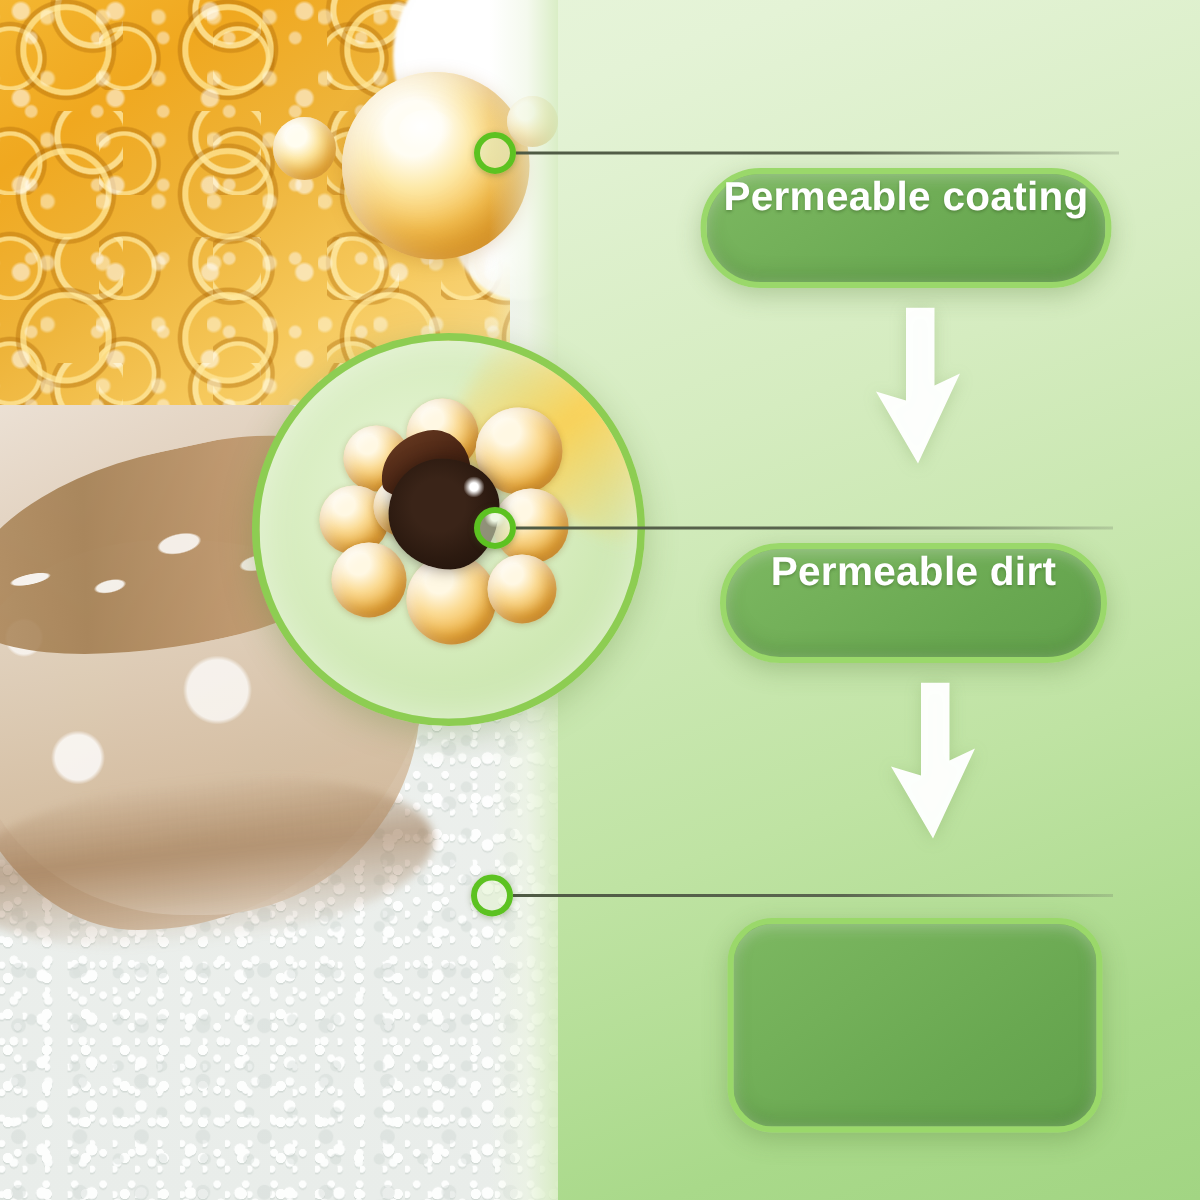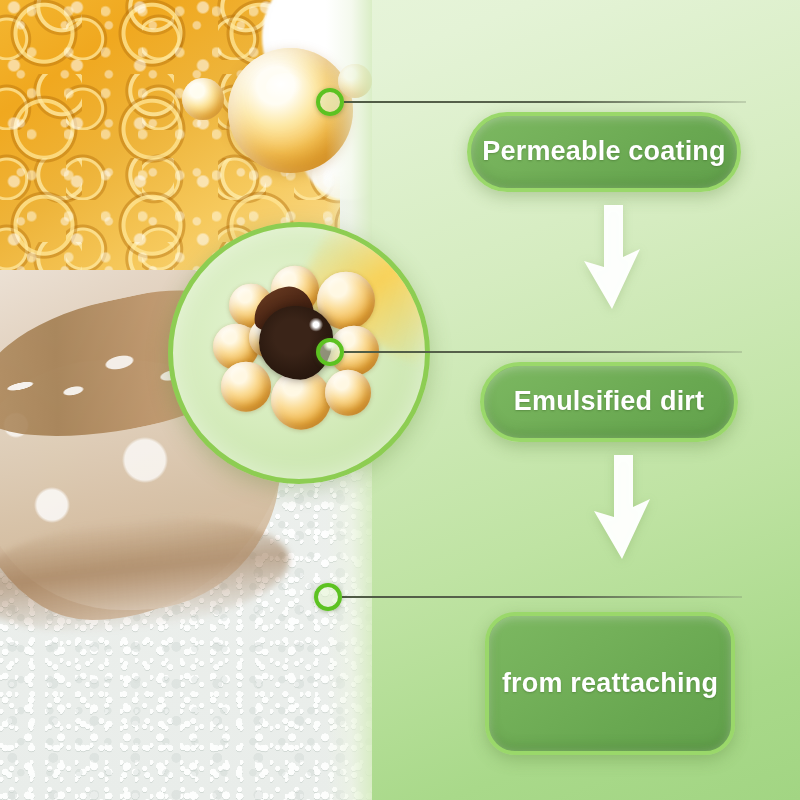--- a/index.html
+++ b/index.html
@@ -210,21 +210,21 @@
   .conn-dot{
     position:absolute; width:28px; height:28px; border-radius:50%;
     border:4px solid #5cc221;
     background:rgba(226,243,205,.55);
     box-shadow:0 1px 4px rgba(60,90,30,.35);
   }
 
   
   .pill{
     position:absolute;
-    display:flex; align-items:center; justify-content:center;
+    display:flex; align-items:flex-start; justify-content:center;
     text-align:center;
     color:#ffffff;
     font-weight:bold;
     letter-spacing:.2px;
     line-height:1.18;
     background:linear-gradient(145deg,#7cb861 0%, #73b059 34%, #69a851 66%, #61a04b 100%);
     border:4px solid #9ad86a;
     box-shadow:0 5px 16px rgba(80,120,50,.3), inset 0 2px 10px rgba(255,255,255,.32), inset 0 -5px 12px rgba(50,90,30,.25);
     text-shadow:0 1px 2px rgba(45,80,30,.35);
   }
@@ -294,28 +294,27 @@
 
   <div class="arrow" style="left:578px; top:205px;">
     <svg width="70" height="105" viewBox="0 0 70 105" aria-hidden="true">
       <path d="M26 0 L45 0 L45 52 L62 44 L34 104 L6 56 L26 62 Z" fill="#ffffff" opacity="0.97"></path>
     </svg>
   </div>
 
   <div class="conn-line" style="left:344px; top:351px; width:398px;"></div>
   <div class="conn-dot" style="left:316px; top:338px;"></div>
   <div class="pill round" style="left:480px; top:362px; width:258px; height:80px; font-size:27px;">
-    <span>Emulsified dirt</span>
+    <span>Permeable dirt</span>
   </div>
 
   <div class="arrow" style="left:588px; top:455px;">
     <svg width="70" height="105" viewBox="0 0 70 105" aria-hidden="true">
       <path d="M26 0 L45 0 L45 52 L62 44 L34 104 L6 56 L26 62 Z" fill="#ffffff" opacity="0.97"></path>
     </svg>
   </div>
 
   <div class="conn-line" style="left:342px; top:596px; width:400px;"></div>
   <div class="conn-dot" style="left:314px; top:583px;"></div>
   <div class="pill rect" style="left:485px; top:612px; width:250px; height:143px; font-size:27px; flex-direction:column;">
-    <span>from reattaching</span>
   </div>
 
 </div>
 
 </body></html>

